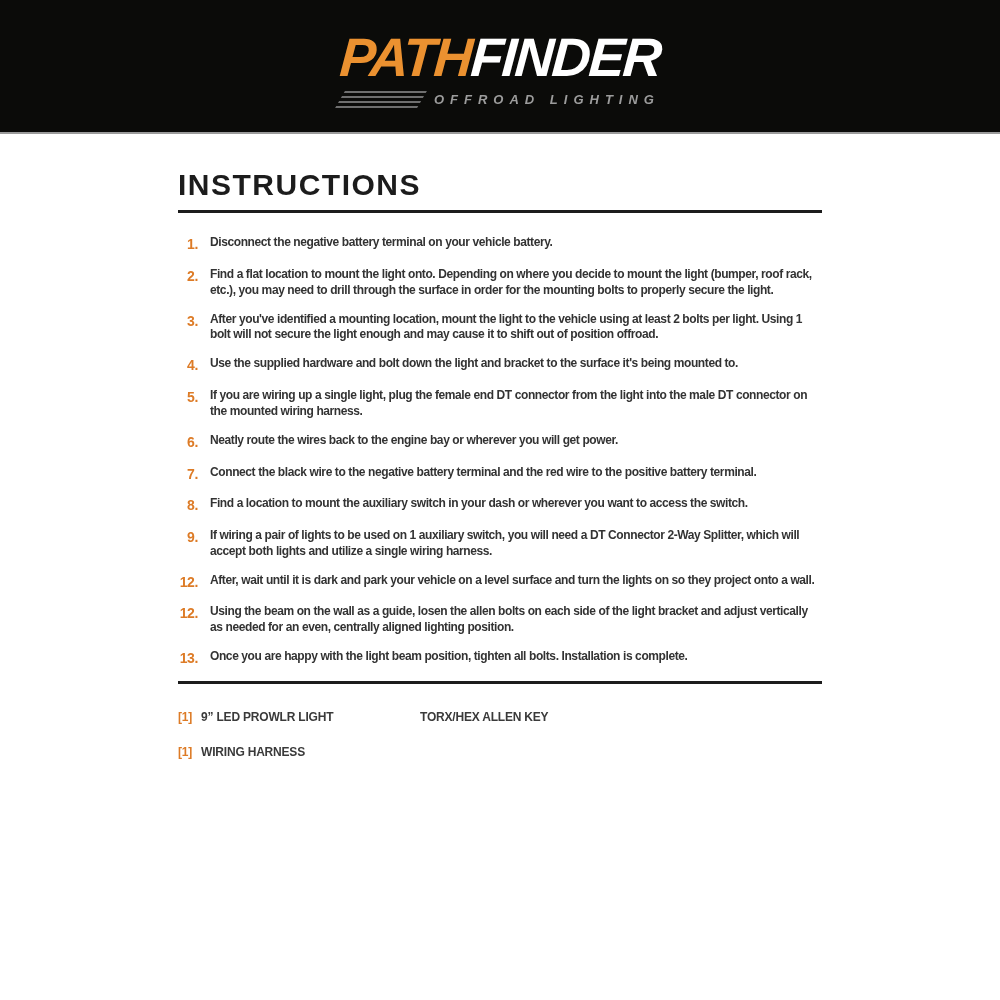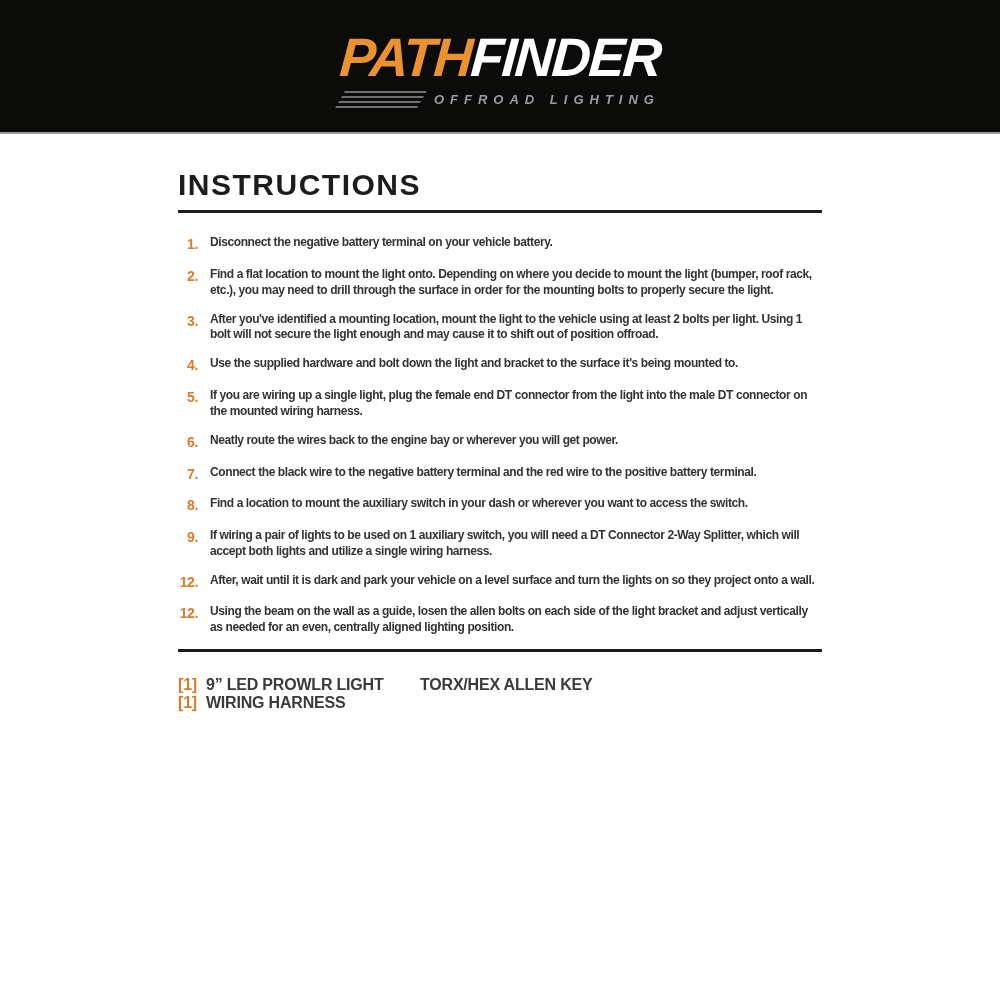--- a/index.html
+++ b/index.html
@@ -50,22 +50,22 @@
   .step .txt {
     flex:1 1 auto; color:#333333; font-weight:bold; font-size:12px;
     line-height:1.33; letter-spacing:-0.4px;
   }
 
   
   .contents-cols { display:flex; margin-top:24px; }
   .contents-col-left  { width:242px; flex:0 0 242px; }
   .contents-col-right { flex:1 1 auto; }
   .content-item {
-    line-height:18px;
-    font-weight:bold; font-size:16px; letter-spacing:-0.2px;
+    margin-bottom:17px; line-height:18px;
+    font-weight:bold; font-size:12px; letter-spacing:-0.2px;
     color:#3a3a3a; white-space:nowrap;
   }
   .content-item .qty { color:#dd7b26; margin-right:9px; }
   .content-item .qty:empty { margin-right:0; }
 </style>
 </head>
 <body>
 
 <div class="header">
   <div class="logo">
@@ -125,20 +125,24 @@
         <span class="txt">If wiring a pair of lights to be used on 1 auxiliary switch, you will need a DT Connector 2-Way Splitter, which will accept both lights and utilize a single wiring harness.</span>
       </li>
     <li class="step">
         <span class="num">12.</span>
         <span class="txt">After, wait until it is dark and park your vehicle on a level surface and turn the lights on so they project onto a wall.</span>
       </li>
     <li class="step">
         <span class="num">12.</span>
         <span class="txt">Using the beam on the wall as a guide, losen the allen bolts on each side of the light bracket and adjust vertically as needed for an even, centrally aligned lighting position.</span>
       </li>
+    <li class="step">
+        <span class="num">13.</span>
+        <span class="txt">Once you are happy with the light beam position, tighten all bolts. Installation is complete.</span>
+      </li>
   </ol>
 
   <div class="rule"></div>
 
   <div class="contents-cols">
     <div class="contents-col-left">
       <div class="content-item"><span class="qty">[1]</span><span class="lbl">9” LED PROWLR LIGHT</span></div>
       <div class="content-item"><span class="qty">[1]</span><span class="lbl">WIRING HARNESS</span></div>
 
     </div>

